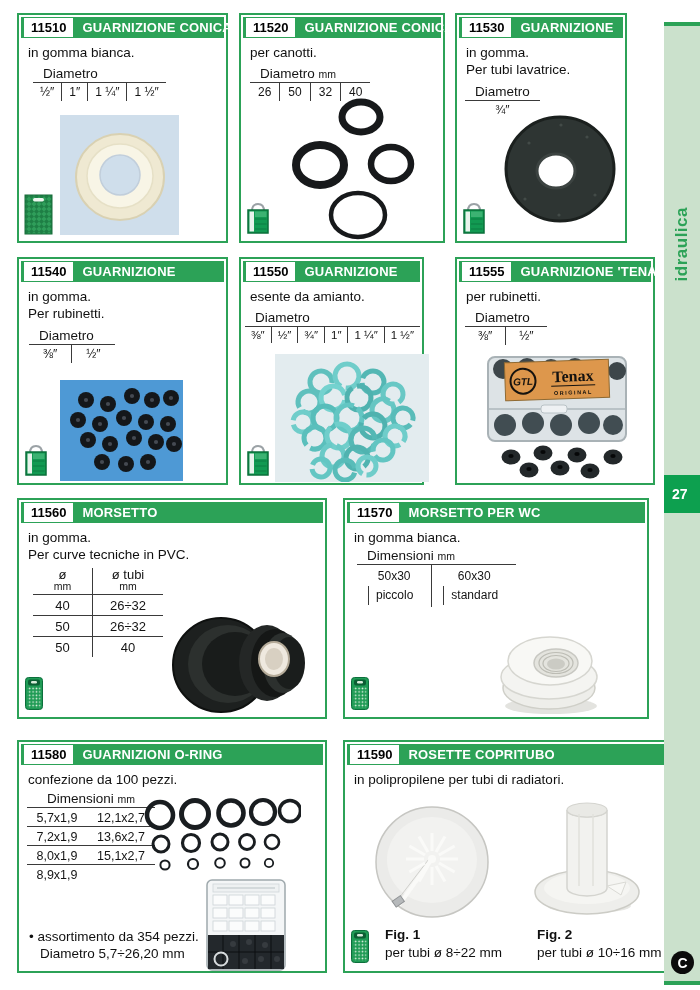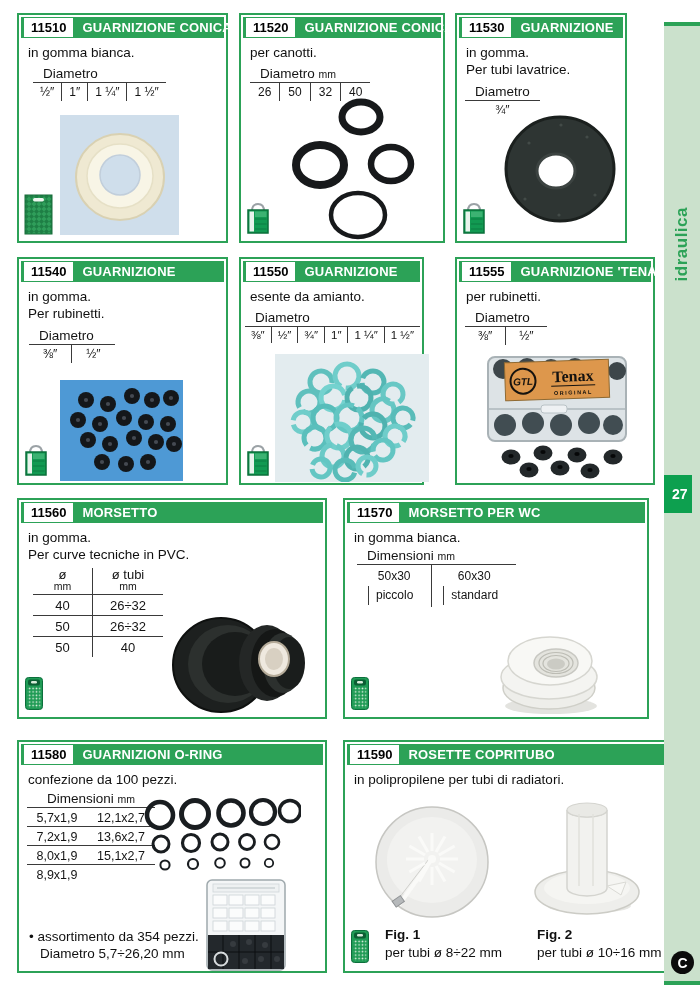--- a/index.html
+++ b/index.html
@@ -79,21 +79,21 @@
   .photo,.pack,.gfx{position:absolute;}
   .pack{bottom:6px;left:5px;}
 
   
   .sidebar{position:absolute;left:664px;top:22px;width:36px;height:959px;
            background:#cbe1cc;border-top:4px solid #2ca257;box-sizing:border-box;}
   .side-label-wrap{position:absolute;top:128px;left:0;width:36px;height:180px;
            display:flex;align-items:center;justify-content:center;}
   .side-label{writing-mode:vertical-rl;transform:rotate(180deg);
            font-weight:bold;font-size:17px;color:#2ca257;letter-spacing:.5px;}
-  .page-badge{position:absolute;top:449px;left:0;width:28px;height:38px;background:#0da04f;
+  .page-badge{position:absolute;top:449px;left:0;width:36px;height:38px;background:#0da04f;
            color:#fff;font-weight:bold;font-size:14px;display:flex;align-items:center;
            padding-left:8px;box-sizing:border-box;}
   .side-bottom{position:absolute;left:664px;top:981px;width:36px;height:4px;background:#2ca257;}
   .corner-logo{position:absolute;left:671px;top:951px;width:23px;height:23px;border-radius:50%;
            background:#0b0b0b;color:#fff;font-weight:bold;font-size:14px;
            display:flex;align-items:center;justify-content:center;}
 </style>
 </head>
 <body>
 

